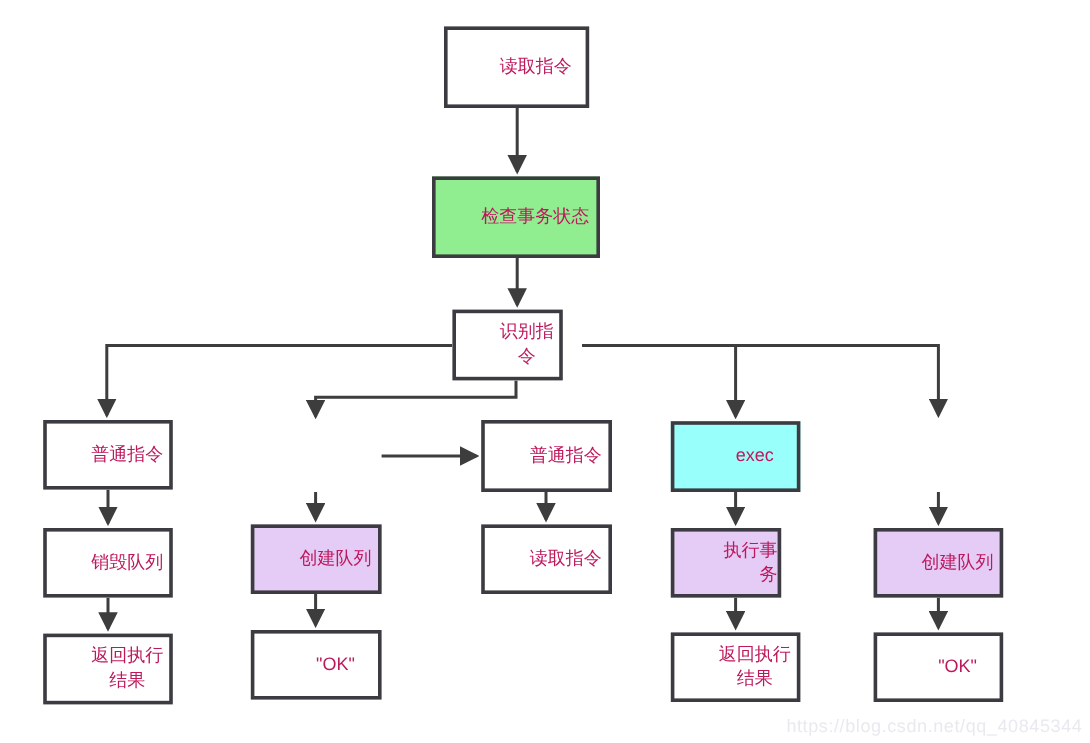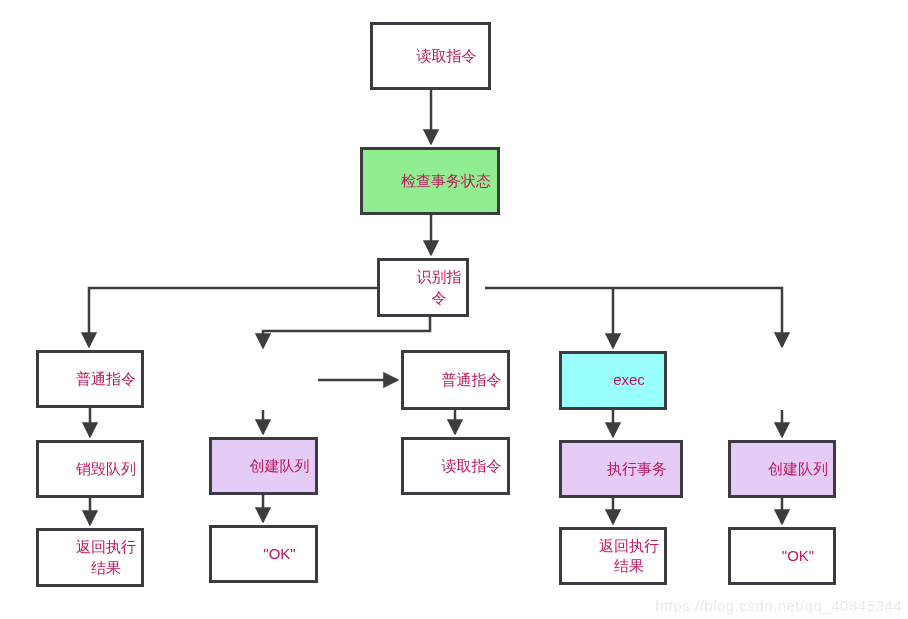--- a/index.html
+++ b/index.html
@@ -115,21 +115,21 @@
   </div>
 
   <div class="node" style="left:401px;top:437px;width:109px;height:58px">
     <span class="label">读取指令</span>
   </div>
 
   <div class="node cyan" style="left:559px;top:351px;width:108px;height:59px">
     <span class="label">exec</span>
   </div>
 
-  <div class="node purple" style="left:559px;top:440px;width:124px;height:58px">
+  <div class="node purple" style="left:559px;top:440px;width:92px;height:58px">
     <span class="label">执行事务</span>
   </div>
 
   <div class="node" style="left:559px;top:527px;width:108px;height:58px">
     <span class="label">返回执行
 结果</span>
   </div>
 
 
   <div class="node purple" style="left:728px;top:440px;width:108px;height:58px">

